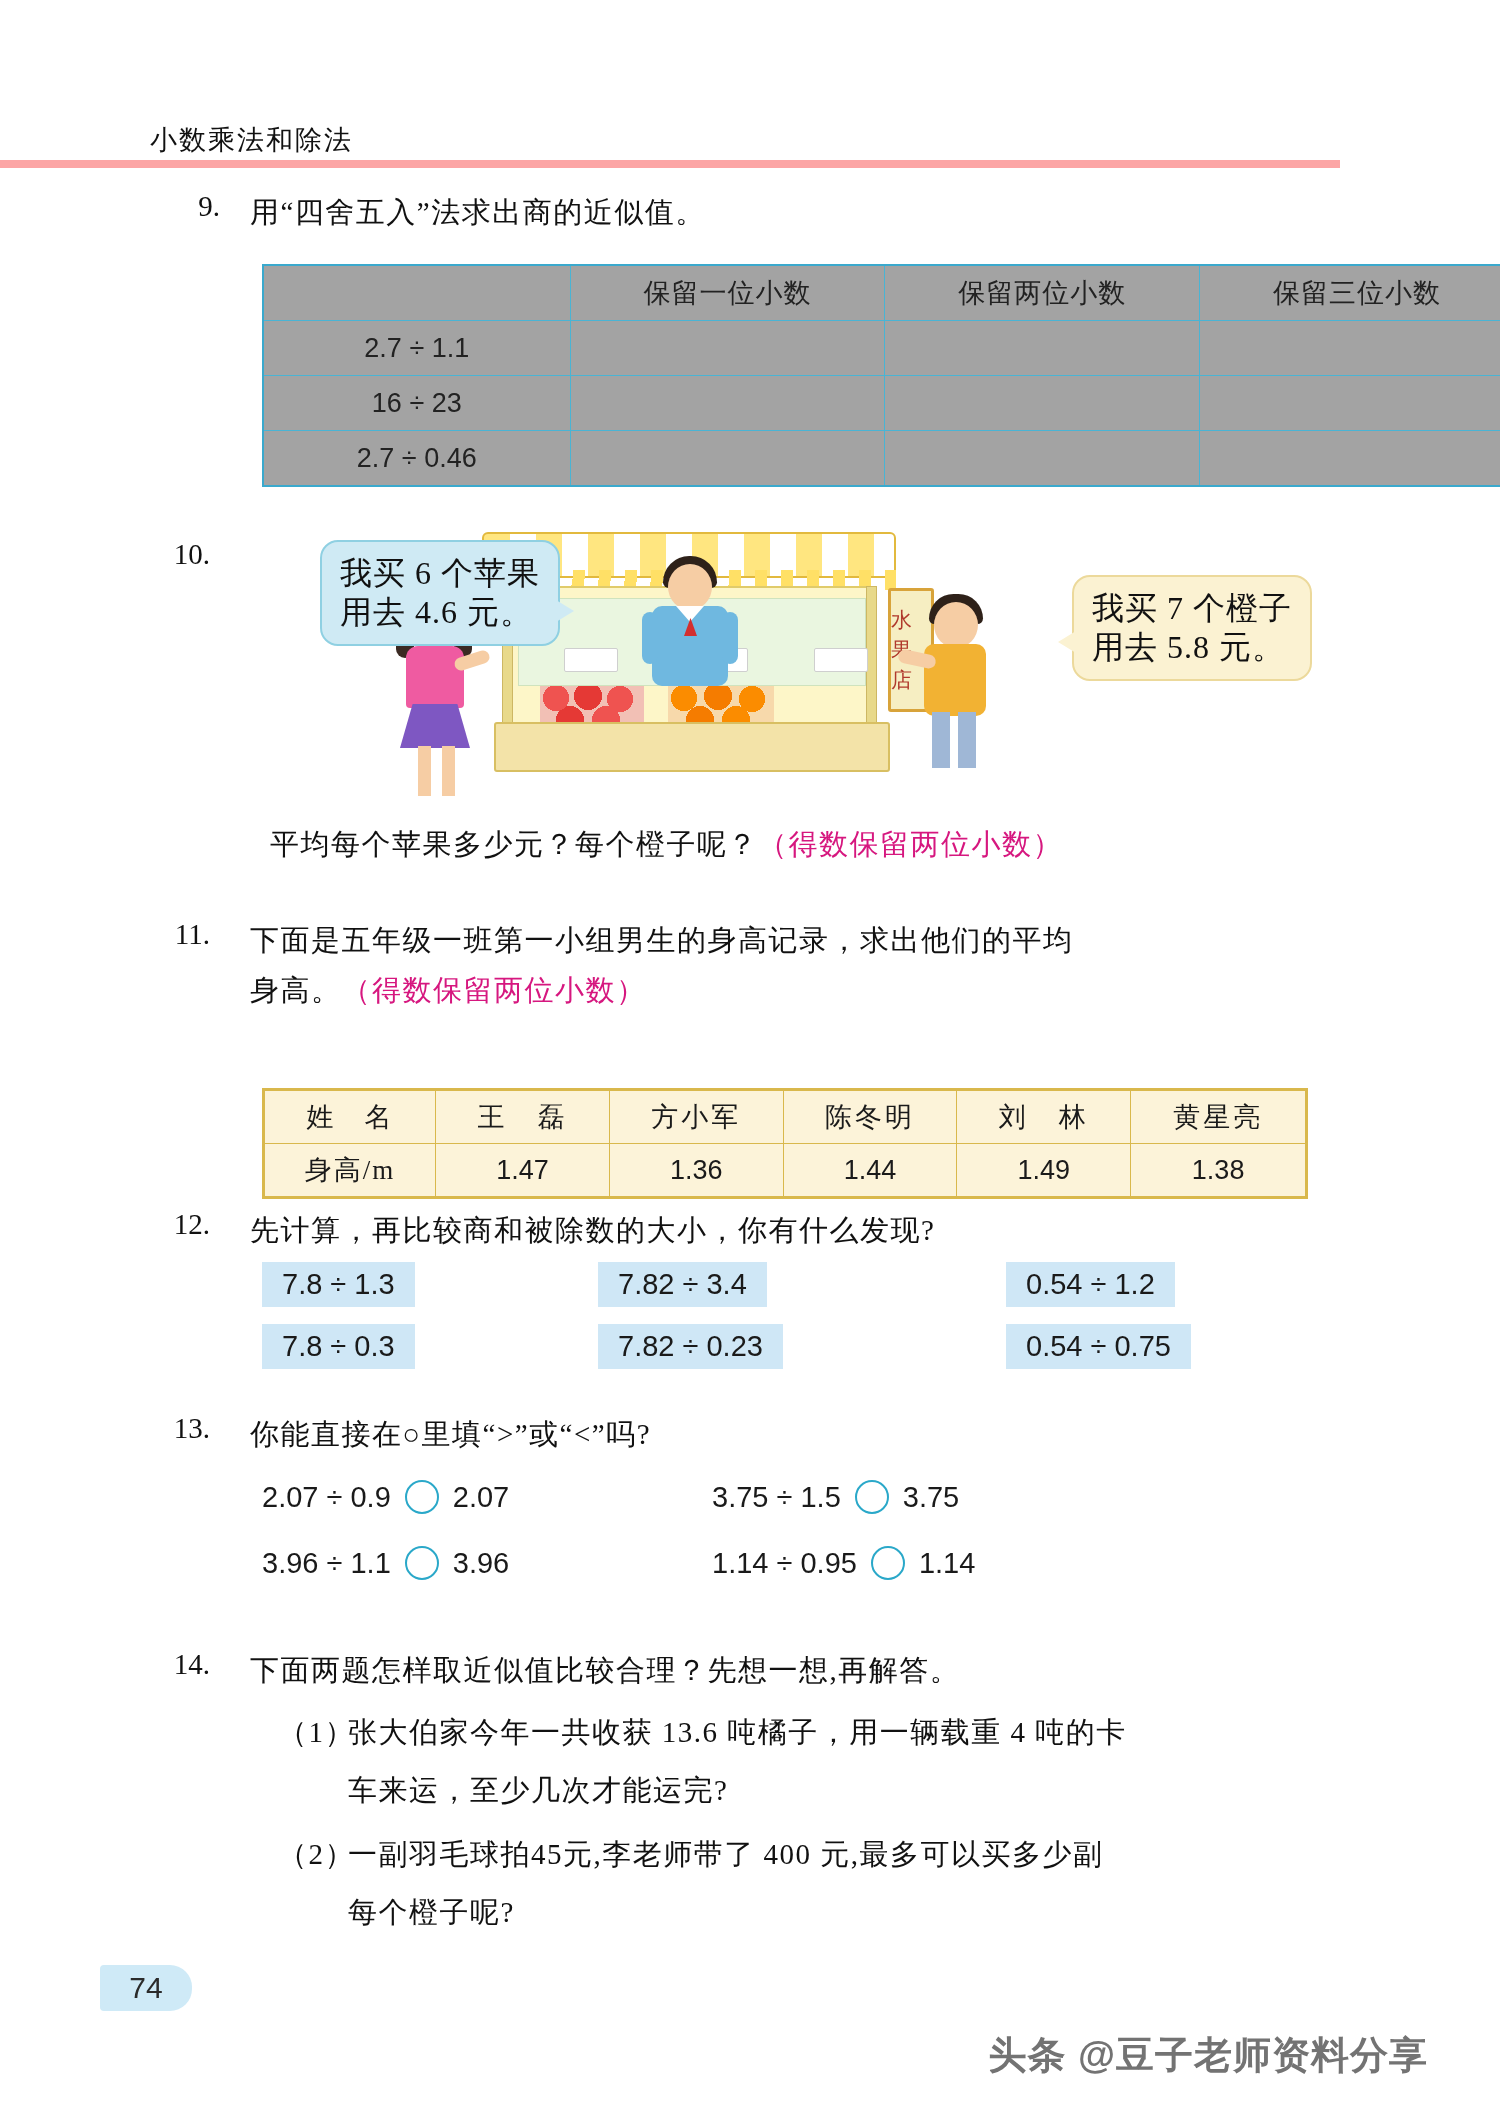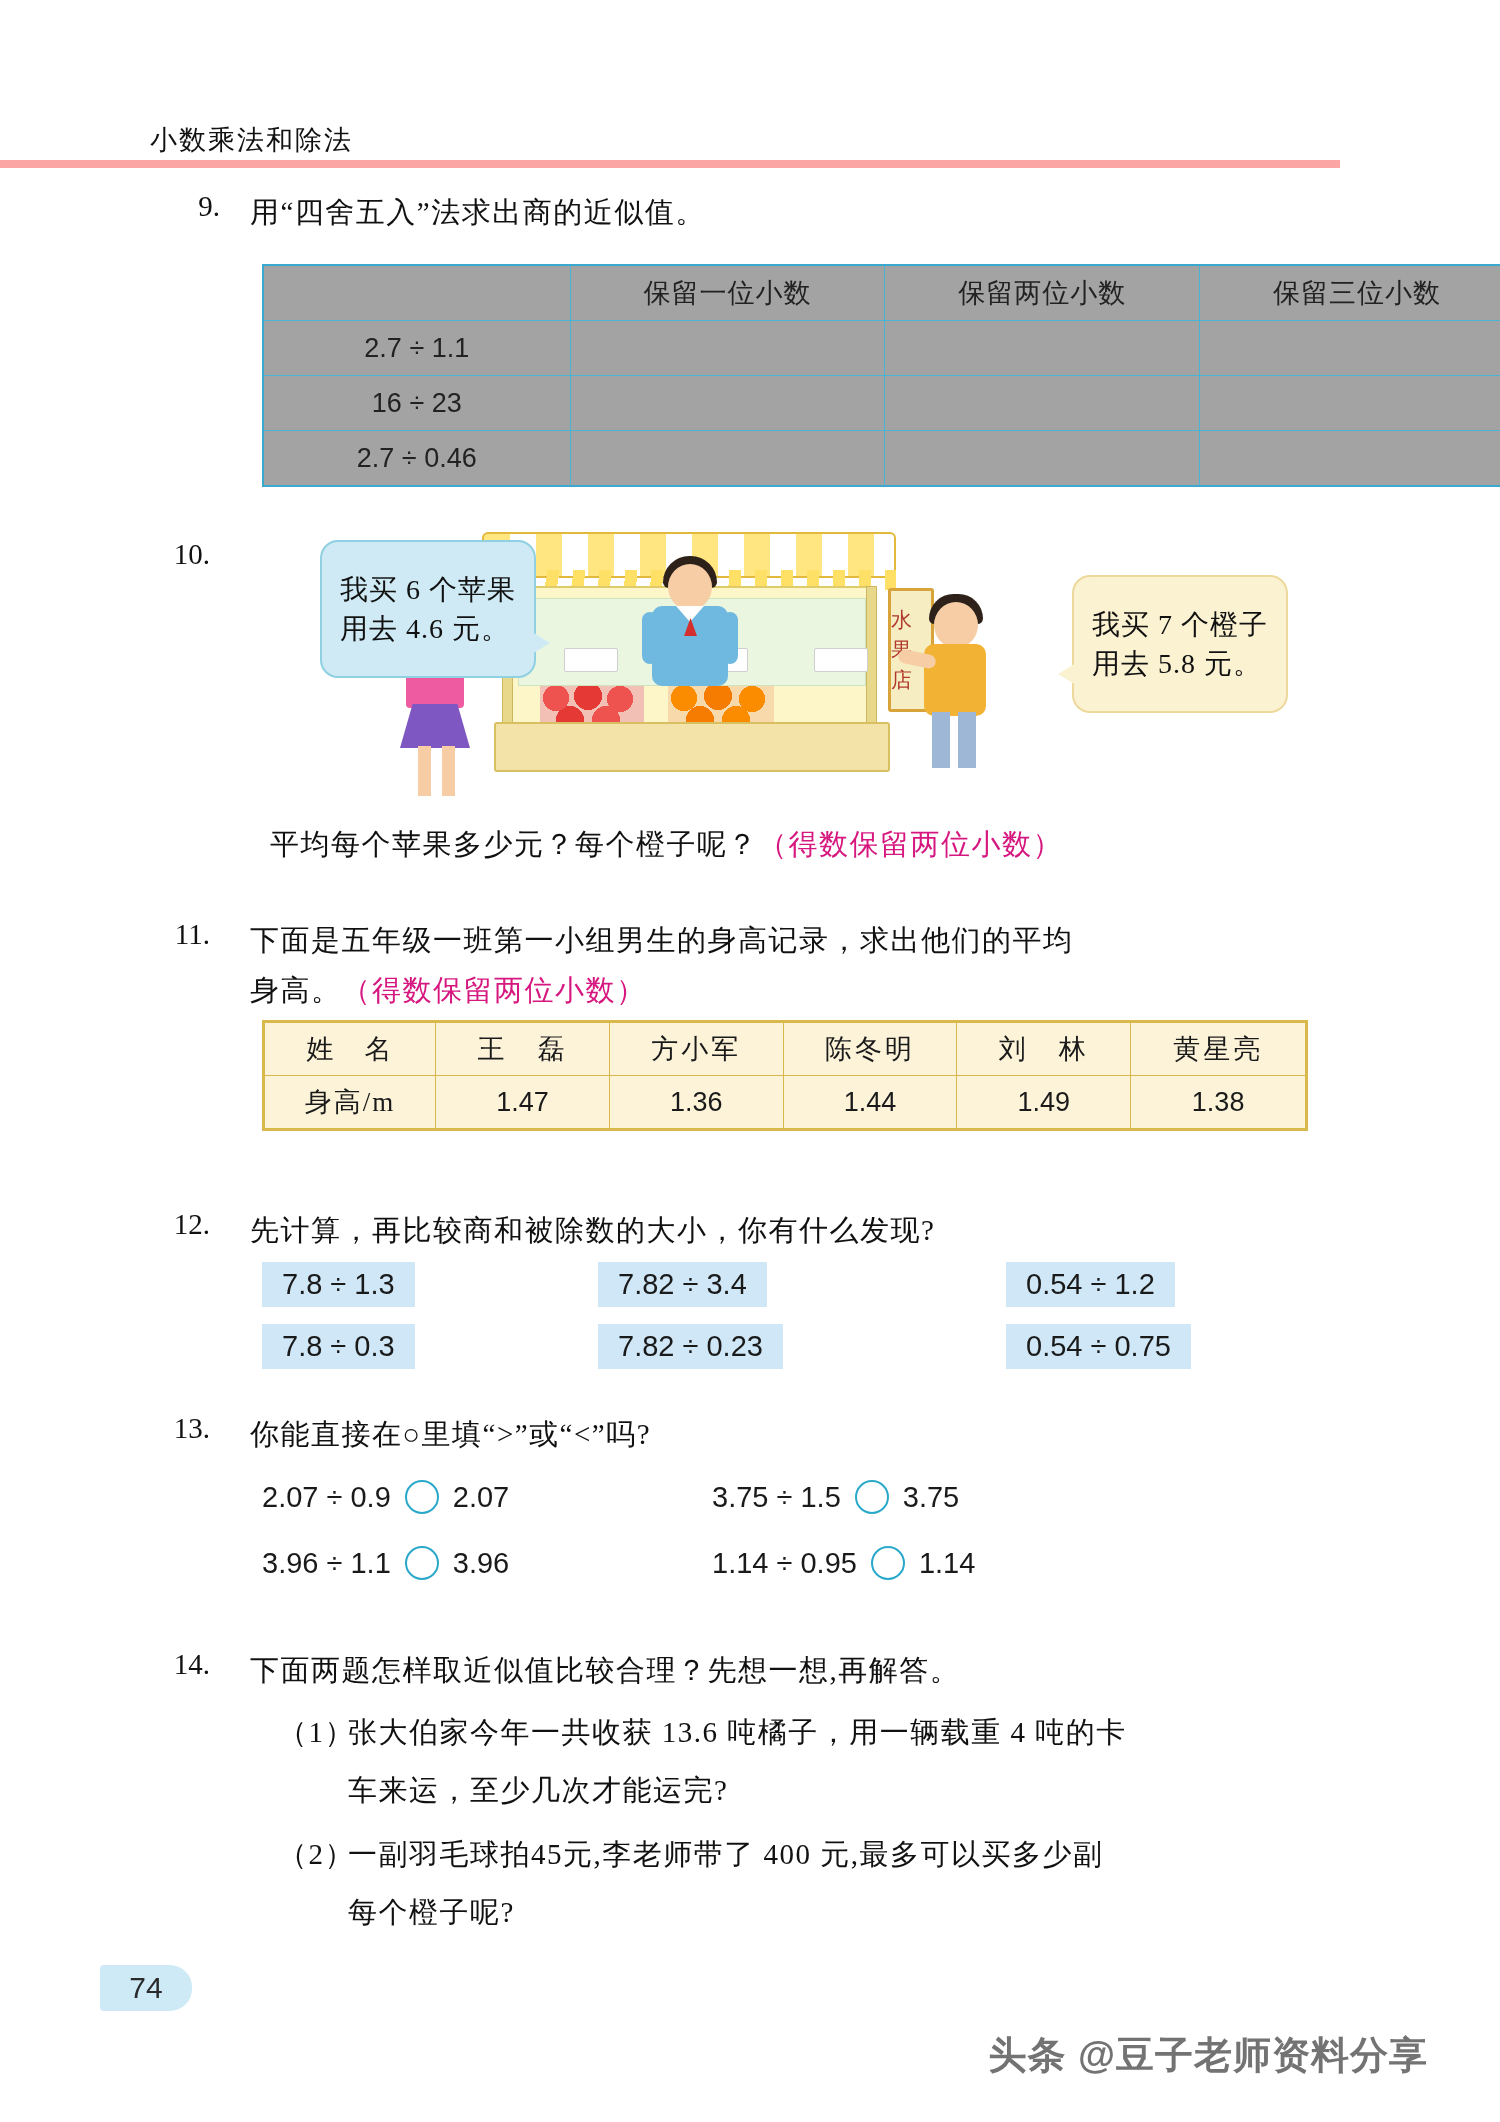--- a/index.html
+++ b/index.html
@@ -306,24 +306,24 @@
     position: absolute; top: 170px; width: 18px; height: 56px;
     background: #9fb7d6;
   }
   .b-leg-l { left: 10px; }
   .b-leg-r { left: 36px; }
 
   
   .bubble {
     position: absolute;
     border-radius: 18px;
-    font-size: 28px;
+    font-size: 32px;
     line-height: 39px;
     letter-spacing: 1px;
-    padding: 28px 18px;
+    padding: 12px 18px;
     color: #111;
     font-family: "Liberation Serif", "DejaVu Serif", serif;
   }
   .bubble-blue {
     left: 320px; top: 540px;
     background: #cfeaf4;
     border: 2px solid #8fd0e2;
   }
   .bubble-blue::after {
     content: "";
@@ -344,21 +344,21 @@
     left: -16px; bottom: 26px;
     border-width: 11px 18px 11px 0;
     border-style: solid;
     border-color: transparent #fbf2d2 transparent transparent;
   }
 
   
   .t11 {
     position: absolute;
     left: 262px;
-    top: 1020px;
+    top: 1088px;
     width: 1046px;
     border-collapse: collapse;
     background: #fcf3d9;
     border: 3px solid #d9b84c;
   }
   .t11 td {
     border: 1px solid #d9b84c;
     height: 50px;
     text-align: center;
     font-size: 27px;

